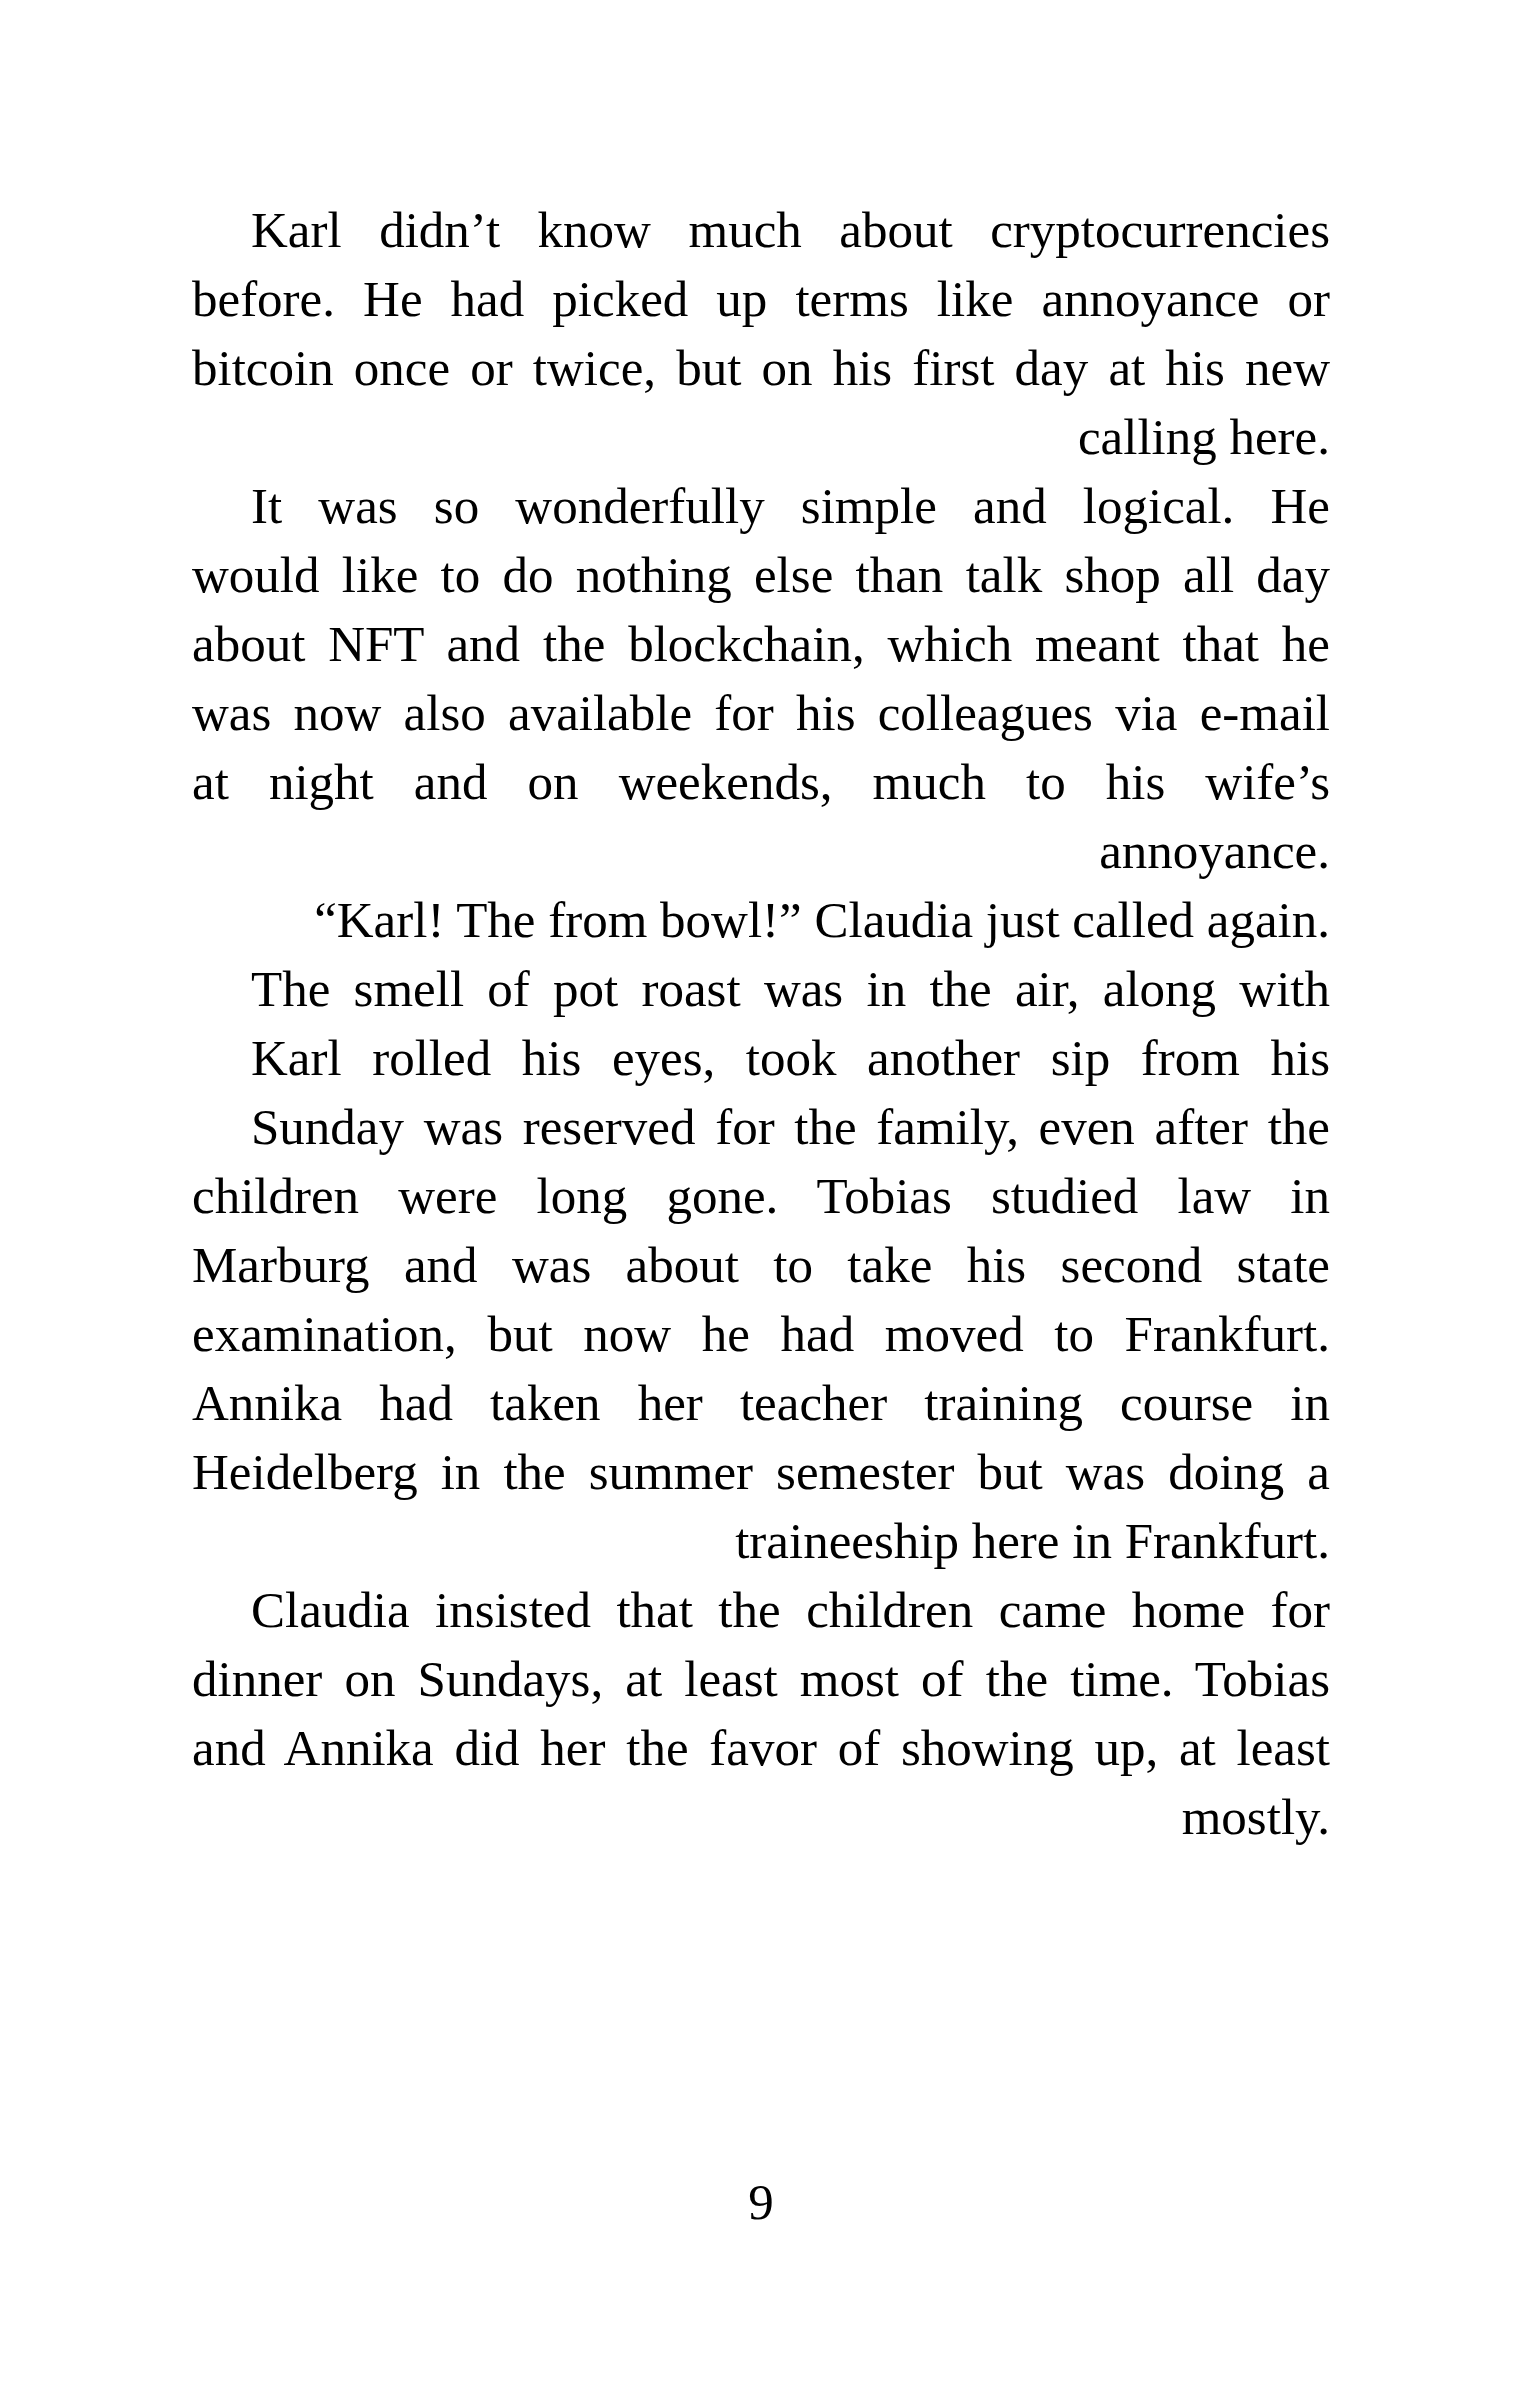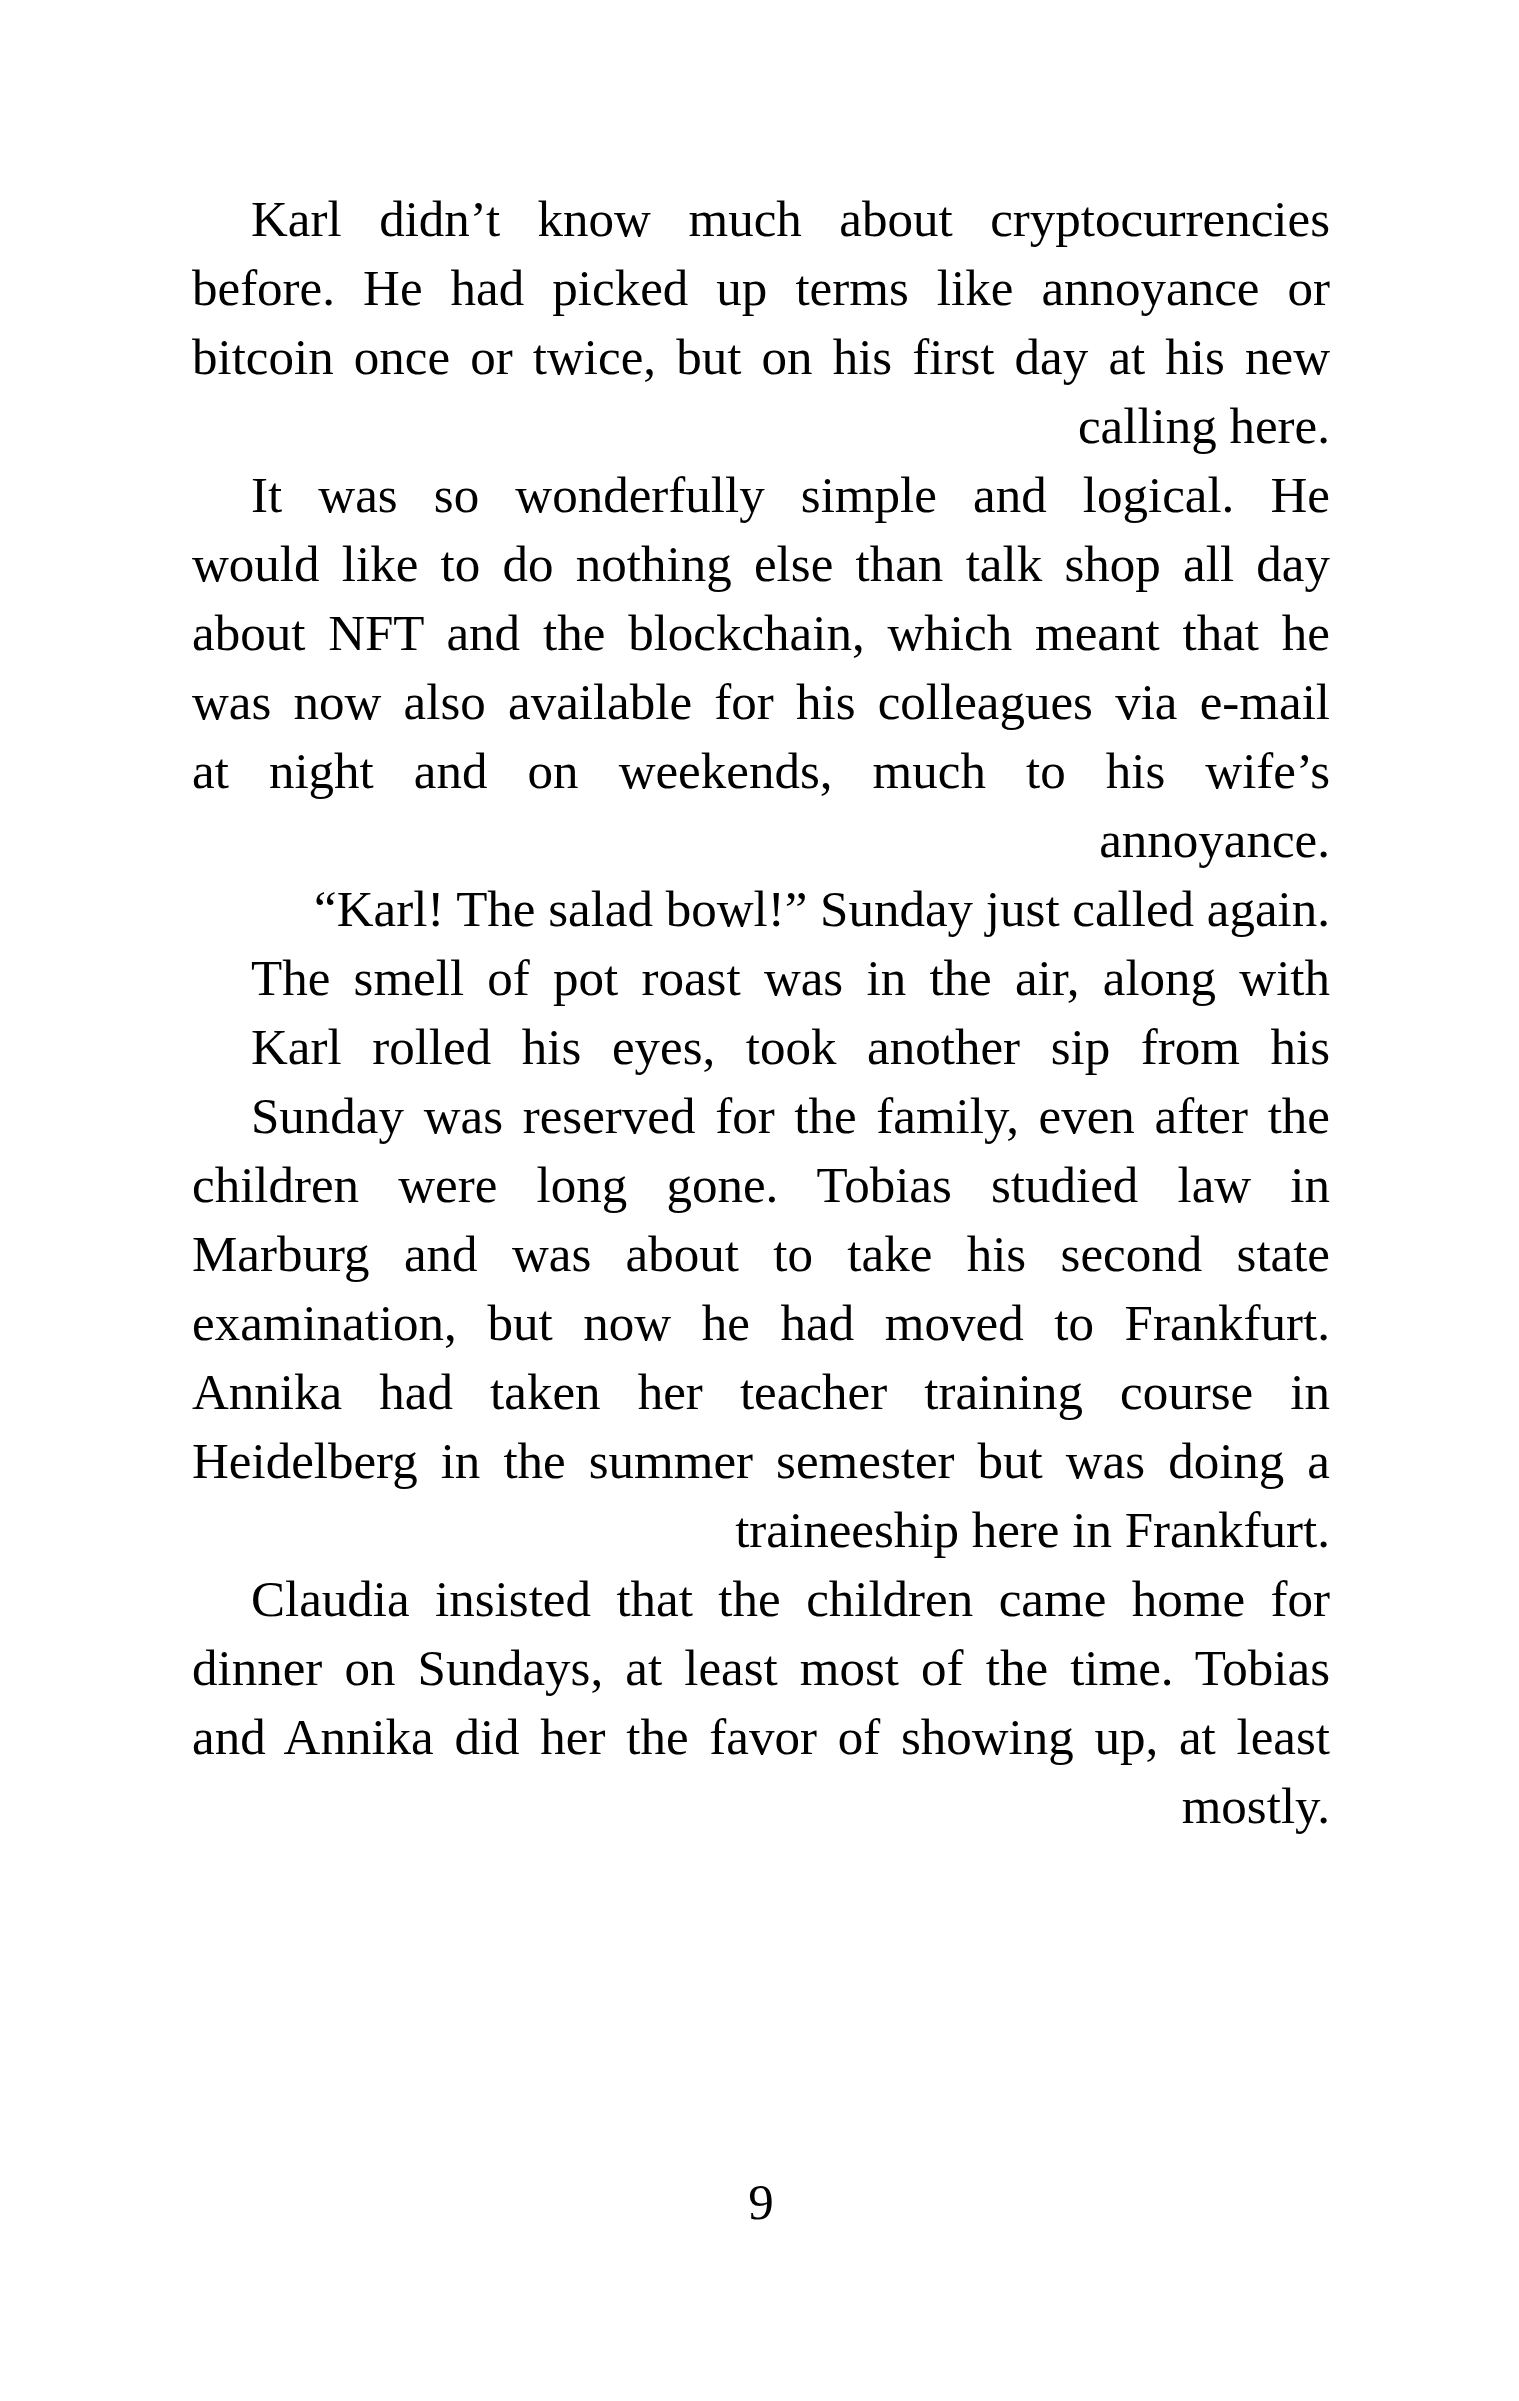--- a/index.html
+++ b/index.html
@@ -18,21 +18,21 @@
   .page {
     position: absolute;
     left: 0; top: 0;
     width: 1519px;
     height: 2401px;
     background: #ffffff;
   }
   .text-block {
     position: absolute;
     left: 192px;
-    top: 185px;
+    top: 196px;
     width: 1138px;
     font-size: 51px;
     line-height: 69px;
     text-rendering: optimizeLegibility;
   }
   .line {
     text-align: right;
     white-space: normal;
   }
   .line.just {
@@ -60,21 +60,21 @@
       <div class="line first just">Karl didn’t know much about cryptocurrencies</div>
       <div class="line just">before. He had picked up terms like annoyance or</div>
       <div class="line just">bitcoin once or twice, but on his first day at his new</div>
       <div class="line">calling here.</div>
       <div class="line first just">It was so wonderfully simple and logical. He</div>
       <div class="line just">would like to do nothing else than talk shop all day</div>
       <div class="line just">about NFT and the blockchain, which meant that he</div>
       <div class="line just">was now also available for his colleagues via e-mail</div>
       <div class="line just">at night and on weekends, much to his wife’s</div>
       <div class="line">annoyance.</div>
-      <div class="line first">“Karl! The salad bowl!” Sunday just called again.</div>
+      <div class="line first">“Karl! The from bowl!” Claudia just called again.</div>
       <div class="line first just">The smell of pot roast was in the air, along with</div>
       <div class="line first just">Karl rolled his eyes, took another sip from his</div>
       <div class="line first just">Sunday was reserved for the family, even after the</div>
       <div class="line just">children were long gone. Tobias studied law in</div>
       <div class="line just">Marburg and was about to take his second state</div>
       <div class="line just">examination, but now he had moved to Frankfurt.</div>
       <div class="line just">Annika had taken her teacher training course in</div>
       <div class="line just">Heidelberg in the summer semester but was doing a</div>
       <div class="line">traineeship here in Frankfurt.</div>
       <div class="line first just">Claudia insisted that the children came home for</div>

